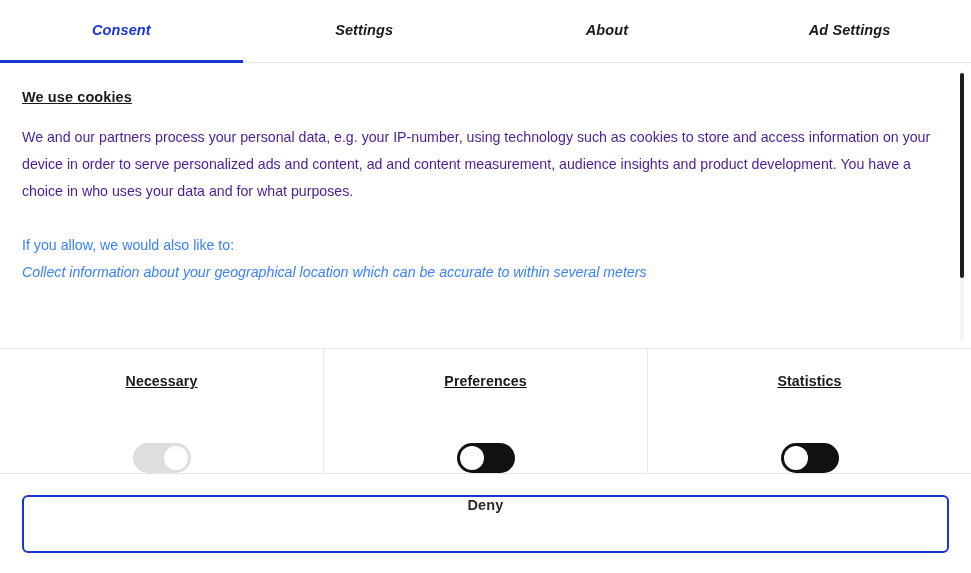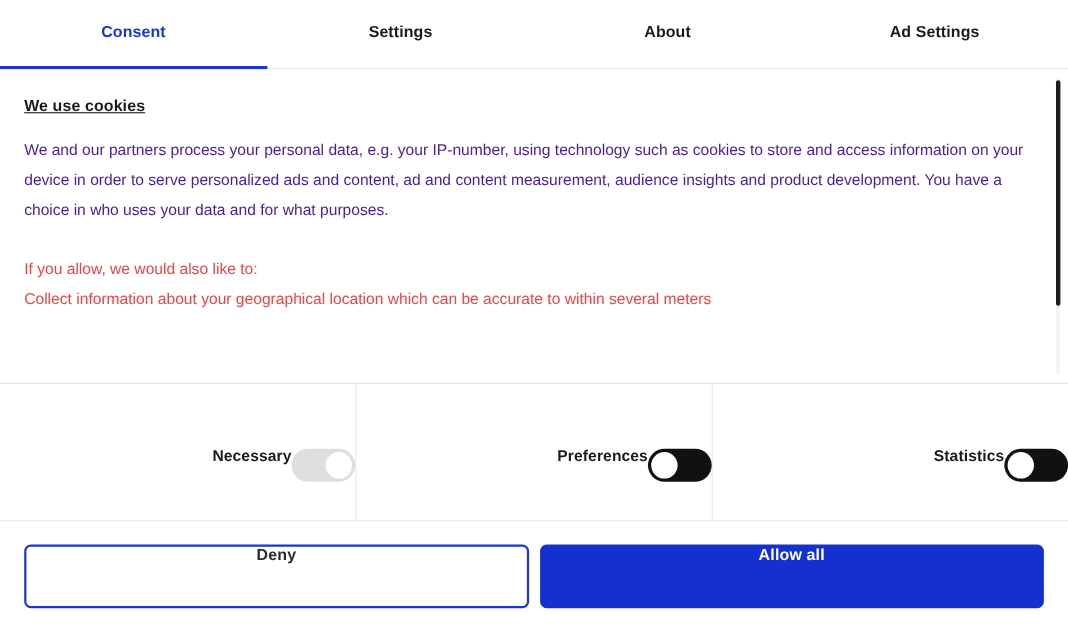--- a/index.html
+++ b/index.html
@@ -42,20 +42,21 @@
     font-size: 14.5px;
     font-weight: bold;
     color: #1b1b1b;
     letter-spacing: 0.1px;
     line-height: 60px;
     height: 62px;
     cursor: pointer;
     user-select: none;
     position: relative;
     box-sizing: border-box;
+    font-style: italic;
   }
   .tab.active {
     color: #1b35d4;
   }
   .tab.active::after {
     content: "";
     position: absolute;
     left: 0;
     right: 0;
     bottom: -1px;
@@ -85,39 +86,40 @@
     font-size: 14.5px;
     font-weight: bold;
     color: #1b1b1b;
     letter-spacing: 0.1px;
     text-decoration: underline;
   }
   .content p {
     margin: 0;
     font-size: 14.2px;
     line-height: 27px;
-    color: #ef4444;
+    color: #3b82f6;
     max-width: 910px;
   }
   .content p.intro { color: #4c1d95; }
 
   .fade-block {
     margin-top: 27px;
   }
   .fade-line-1 {
     font-size: 14.2px;
     line-height: 27px;
     color: #c9cdd2;
     margin: 0;
   }
   .fade-line-2 {
     font-size: 14.2px;
     line-height: 27px;
     color: #eef0f2;
     margin: 0;
+    font-style: italic;
   }
 
   
   .scrolltrack {
     position: absolute;
     top: 8px;
     bottom: 8px;
     right: 7px;
     width: 4px;
     background: #f4f4f4;
@@ -138,27 +140,28 @@
     flex: 0 0 125px;
     height: 125px;
     display: flex;
     background: #ffffff;
     border-bottom: 1px solid #e6e6e6;
     box-sizing: border-box;
   }
   .toggle-cell {
     flex: 1 1 0;
     display: flex;
-    flex-direction: row;
+    flex-direction: column;
     align-items: center;
-    justify-content: flex-end;
+    justify-content: space-between;
     padding-top: 24px;
     border-right: 1px solid #e9e9e9;
     box-sizing: border-box;
     cursor: pointer;
+    text-decoration: underline;
   }
   .toggle-cell:last-child { border-right: none; }
   .toggle-label {
     font-size: 14.2px;
     font-weight: bold;
     color: #1b1b1b;
     letter-spacing: 0.1px;
     margin-bottom: 17px;
   }
   .switch {
@@ -282,18 +285,15 @@
       </div>
     </div>
 
 
   </div>
 
   <div class="button-row">
     <div class="btn secondary">
       <span>Deny</span>
     </div>
-    <div class="btn primary">
-      <span>Allow all</span>
-    </div>
   </div>
 
 </div>
 
 </body></html>

